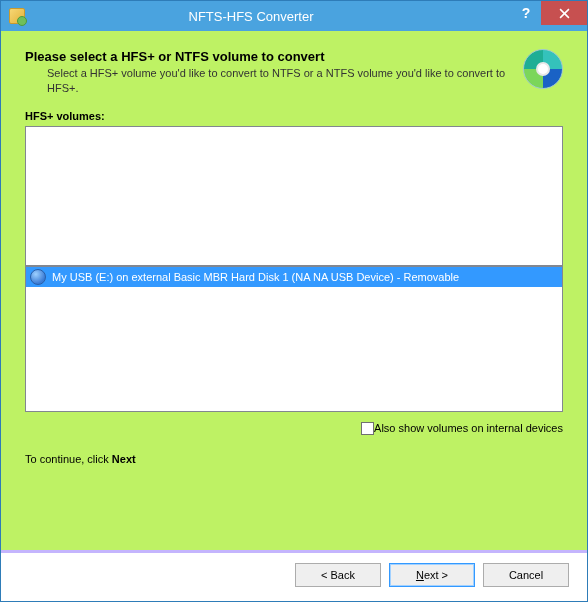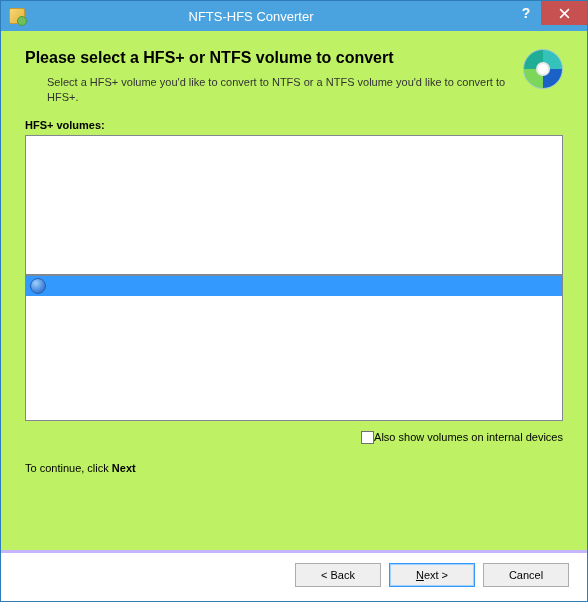--- a/index.html
+++ b/index.html
@@ -84,22 +84,22 @@
     color: #000;
   }
   .header-row {
     display: flex;
     align-items: flex-start;
     gap: 10px;
   }
   .header-text { flex:1; }
   .headline {
     font-weight: bold;
-    font-size: 16px;
-    margin-bottom: 8px;
+    font-size: 13px;
+    margin-bottom: 2px;
   }
   .subhead {
     font-size: 11px;
     color: #333;
     margin-left: 22px;
     line-height: 1.35;
   }
   .disc-icon {
     width: 40px;
     height: 40px;
@@ -224,20 +224,21 @@
       </div>
       <div class="disc-icon"></div>
     </div>
 
     <div class="section-label">HFS+ volumes:</div>
     <div class="listbox hfs"></div>
 
     <div class="listbox ntfs">
       <div class="list-item selected">
         <div class="vol-icon"></div>
+        <span>My USB (E:) on external Basic MBR Hard Disk 1 (NA NA USB Device) - Removable</span>
       </div>
     </div>
 
     <div class="check-row">
       <div class="checkbox"></div>
       <span>Also show volumes on internal devices</span>
     </div>
 
     <div class="continue-row">
       <span>To continue, click </span><b>Next</b>

